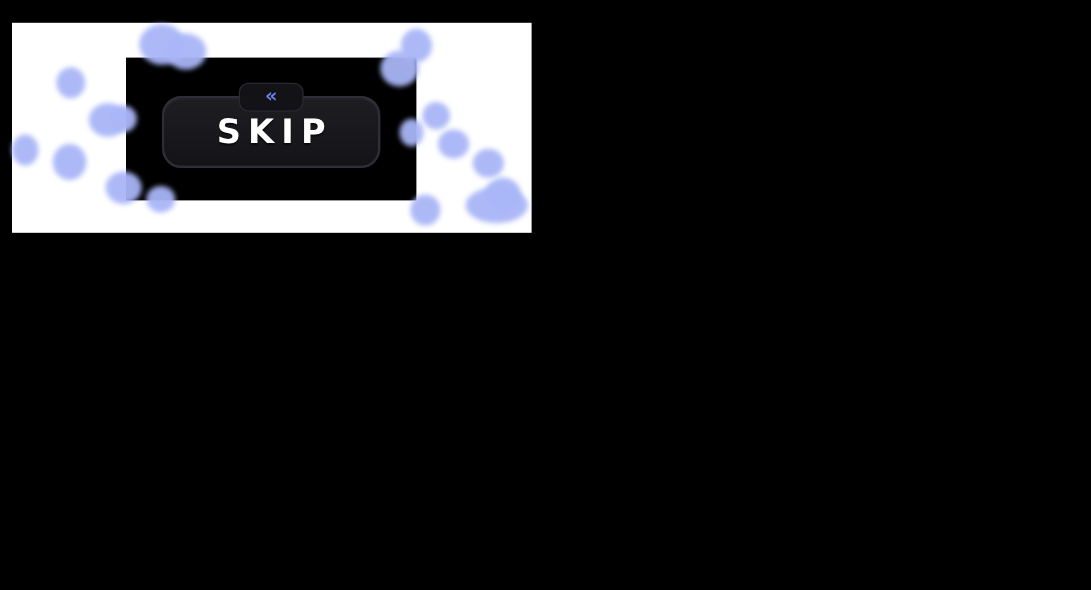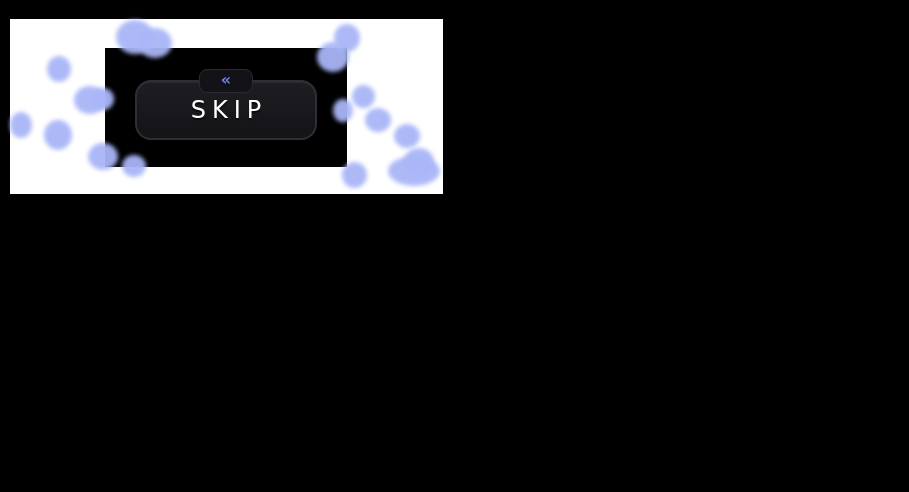--- a/index.html
+++ b/index.html
@@ -49,22 +49,22 @@
     border: 2px solid #2e2e36;
     border-radius: 16px;
     box-shadow: 0 2px 0 rgba(0,0,0,0.5), inset 0 1px 0 rgba(255,255,255,0.06);
     display: flex;
     align-items: center;
     justify-content: center;
     cursor: pointer;
   }
   .skip-label {
     color: #ffffff;
-    font-size: 24px;
-    font-weight: 400;
+    font-size: 28px;
+    font-weight: 700;
     letter-spacing: 6px;
     text-indent: 6px;
     text-shadow: 0 2px 1px rgba(0,0,0,0.6);
     user-select: none;
   }
 
   
   .collapse-tab {
     position: absolute;
     top: -13px;

